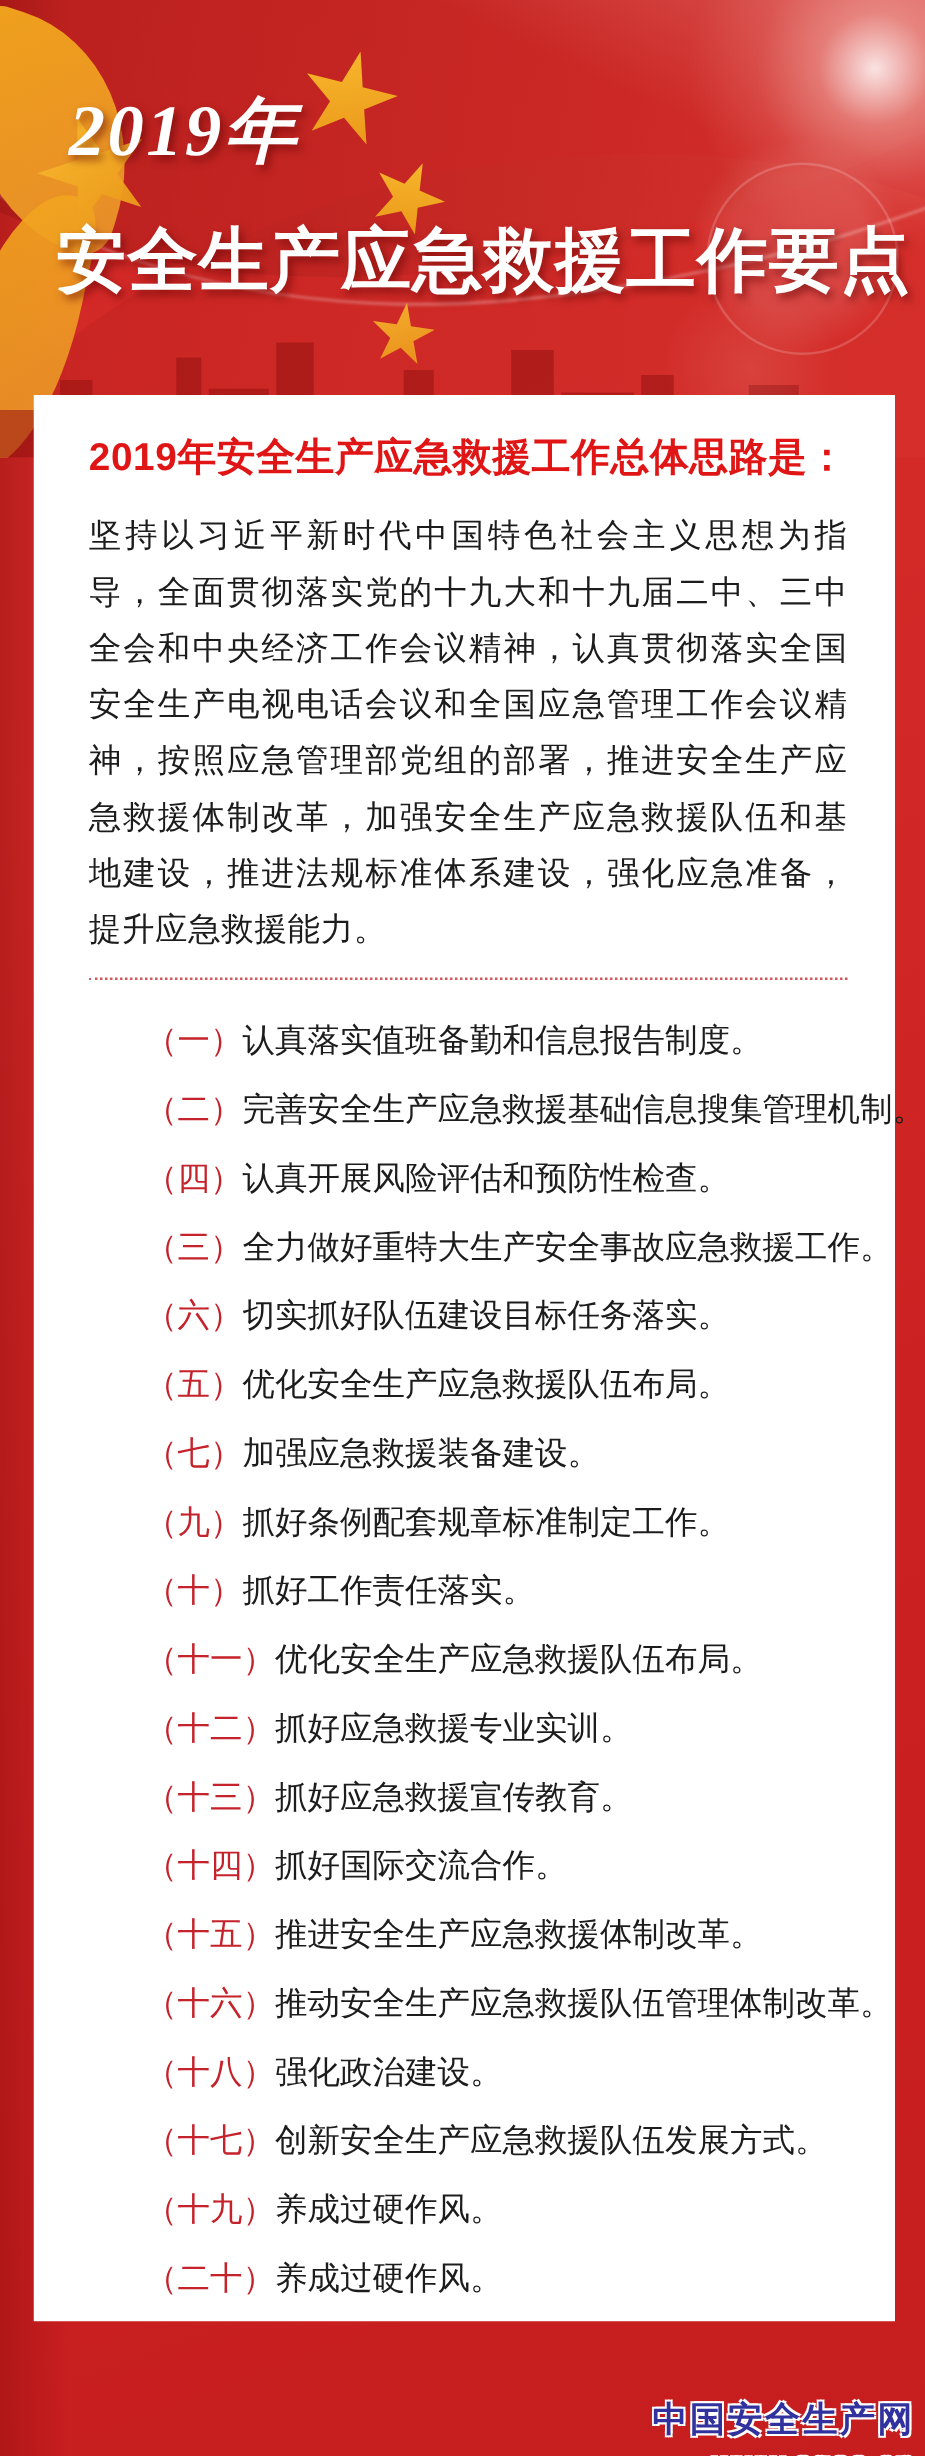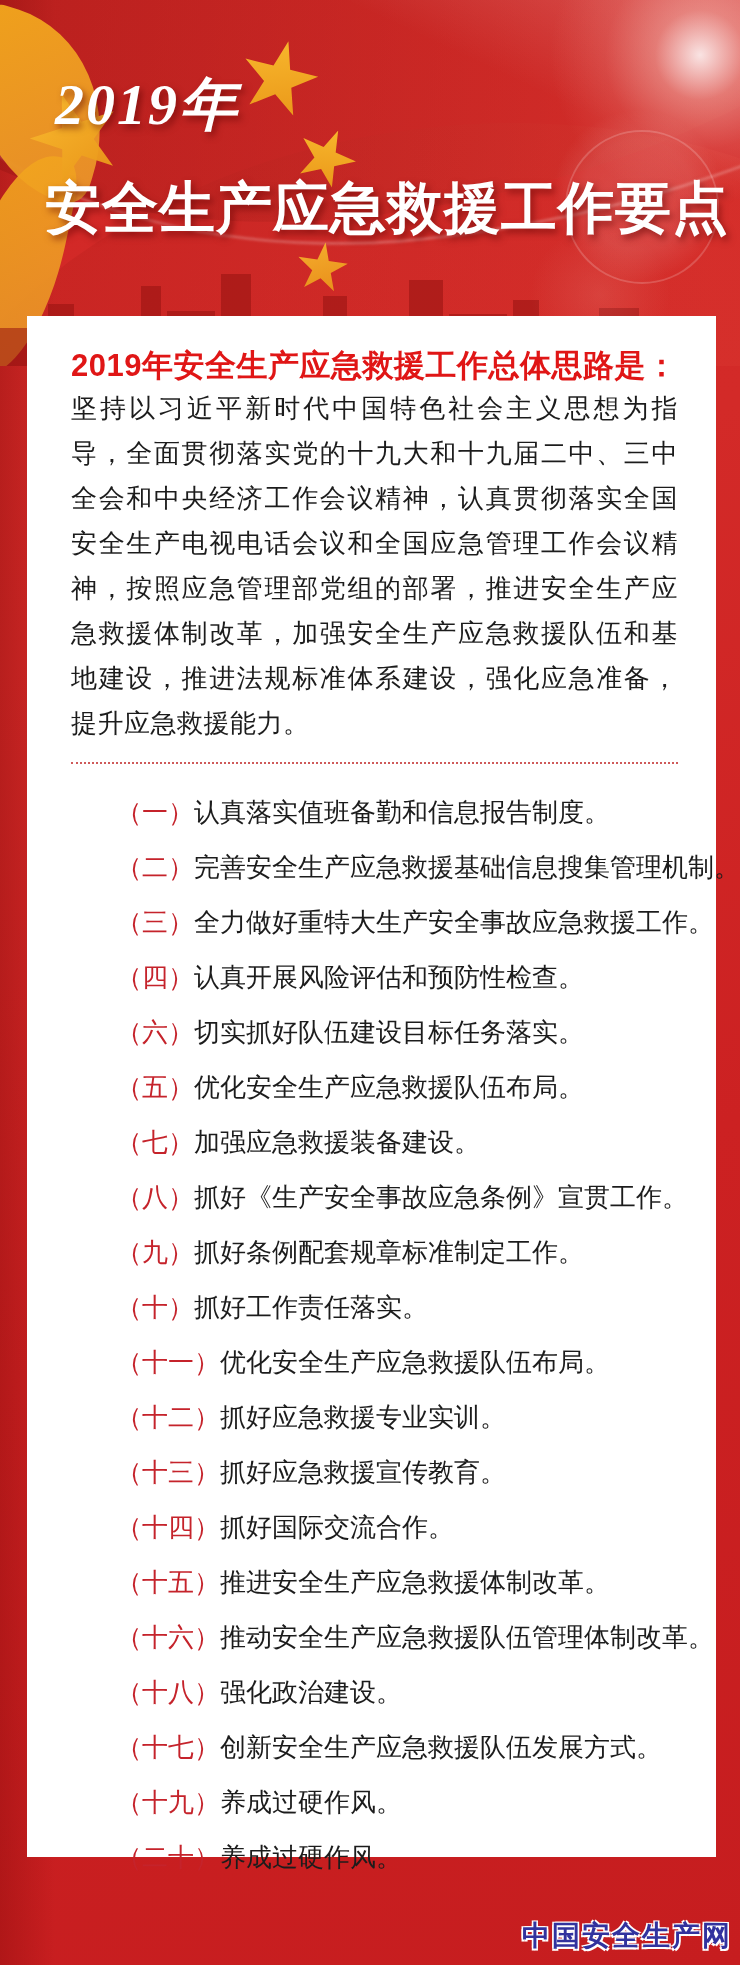--- a/index.html
+++ b/index.html
@@ -130,20 +130,21 @@
     box-sizing: border-box;
     padding: 30px 38px 0 44px;
   }
   .card-heading {
     font-size: 31px; font-weight: bold;
     color: #e01616; letter-spacing: 0.5px;
     line-height: 40px;
     white-space: nowrap;
   }
   .intro {
+    margin-top: 20px;
     font-size: 26px; line-height: 45px;
     color: #1c1c1c;
     text-align: justify;
     letter-spacing: 0.5px;
   }
   .divider {
     margin-top: 16px;
     border-top: 2px dotted #cf5a5a;
     height: 0;
   }
@@ -220,26 +221,25 @@
   </div>
 
   <div class="card">
     <div class="card-heading">2019年安全生产应急救援工作总体思路是：</div>
     <div class="intro">坚持以习近平新时代中国特色社会主义思想为指导，全面贯彻落实党的十九大和十九届二中、三中全会和中央经济工作会议精神，认真贯彻落实全国安全生产电视电话会议和全国应急管理工作会议精神，按照应急管理部党组的部署，推进安全生产应急救援体制改革，加强安全生产应急救援队伍和基地建设，推进法规标准体系建设，强化应急准备，提升应急救援能力。</div>
     <div class="divider"></div>
 
     <ul class="points">
       <li><span class="num">（一）</span><span>认真落实值班备勤和信息报告制度。</span></li>
       <li><span class="num">（二）</span><span>完善安全生产应急救援基础信息搜集管理机制。</span></li>
+      <li><span class="num">（四）</span><span>认真开展风险评估和预防性检查。</span></li>
       <li><span class="num">（三）</span><span>全力做好重特大生产安全事故应急救援工作。</span></li>
-      <li><span class="num">（四）</span><span>认真开展风险评估和预防性检查。</span></li>
       <li><span class="num">（六）</span><span>切实抓好队伍建设目标任务落实。</span></li>
       <li><span class="num">（五）</span><span>优化安全生产应急救援队伍布局。</span></li>
       <li><span class="num">（七）</span><span>加强应急救援装备建设。</span></li>
-      <li><span class="num">（八）</span><span>抓好《生产安全事故应急条例》宣贯工作。</span></li>
       <li><span class="num">（九）</span><span>抓好条例配套规章标准制定工作。</span></li>
       <li><span class="num">（十）</span><span>抓好工作责任落实。</span></li>
       <li><span class="num">（十一）</span><span>优化安全生产应急救援队伍布局。</span></li>
       <li><span class="num">（十二）</span><span>抓好应急救援专业实训。</span></li>
       <li><span class="num">（十三）</span><span>抓好应急救援宣传教育。</span></li>
       <li><span class="num">（十四）</span><span>抓好国际交流合作。</span></li>
       <li><span class="num">（十五）</span><span>推进安全生产应急救援体制改革。</span></li>
       <li><span class="num">（十六）</span><span>推动安全生产应急救援队伍管理体制改革。</span></li>
       <li><span class="num">（十八）</span><span>强化政治建设。</span></li>
       <li><span class="num">（十七）</span><span>创新安全生产应急救援队伍发展方式。</span></li>

